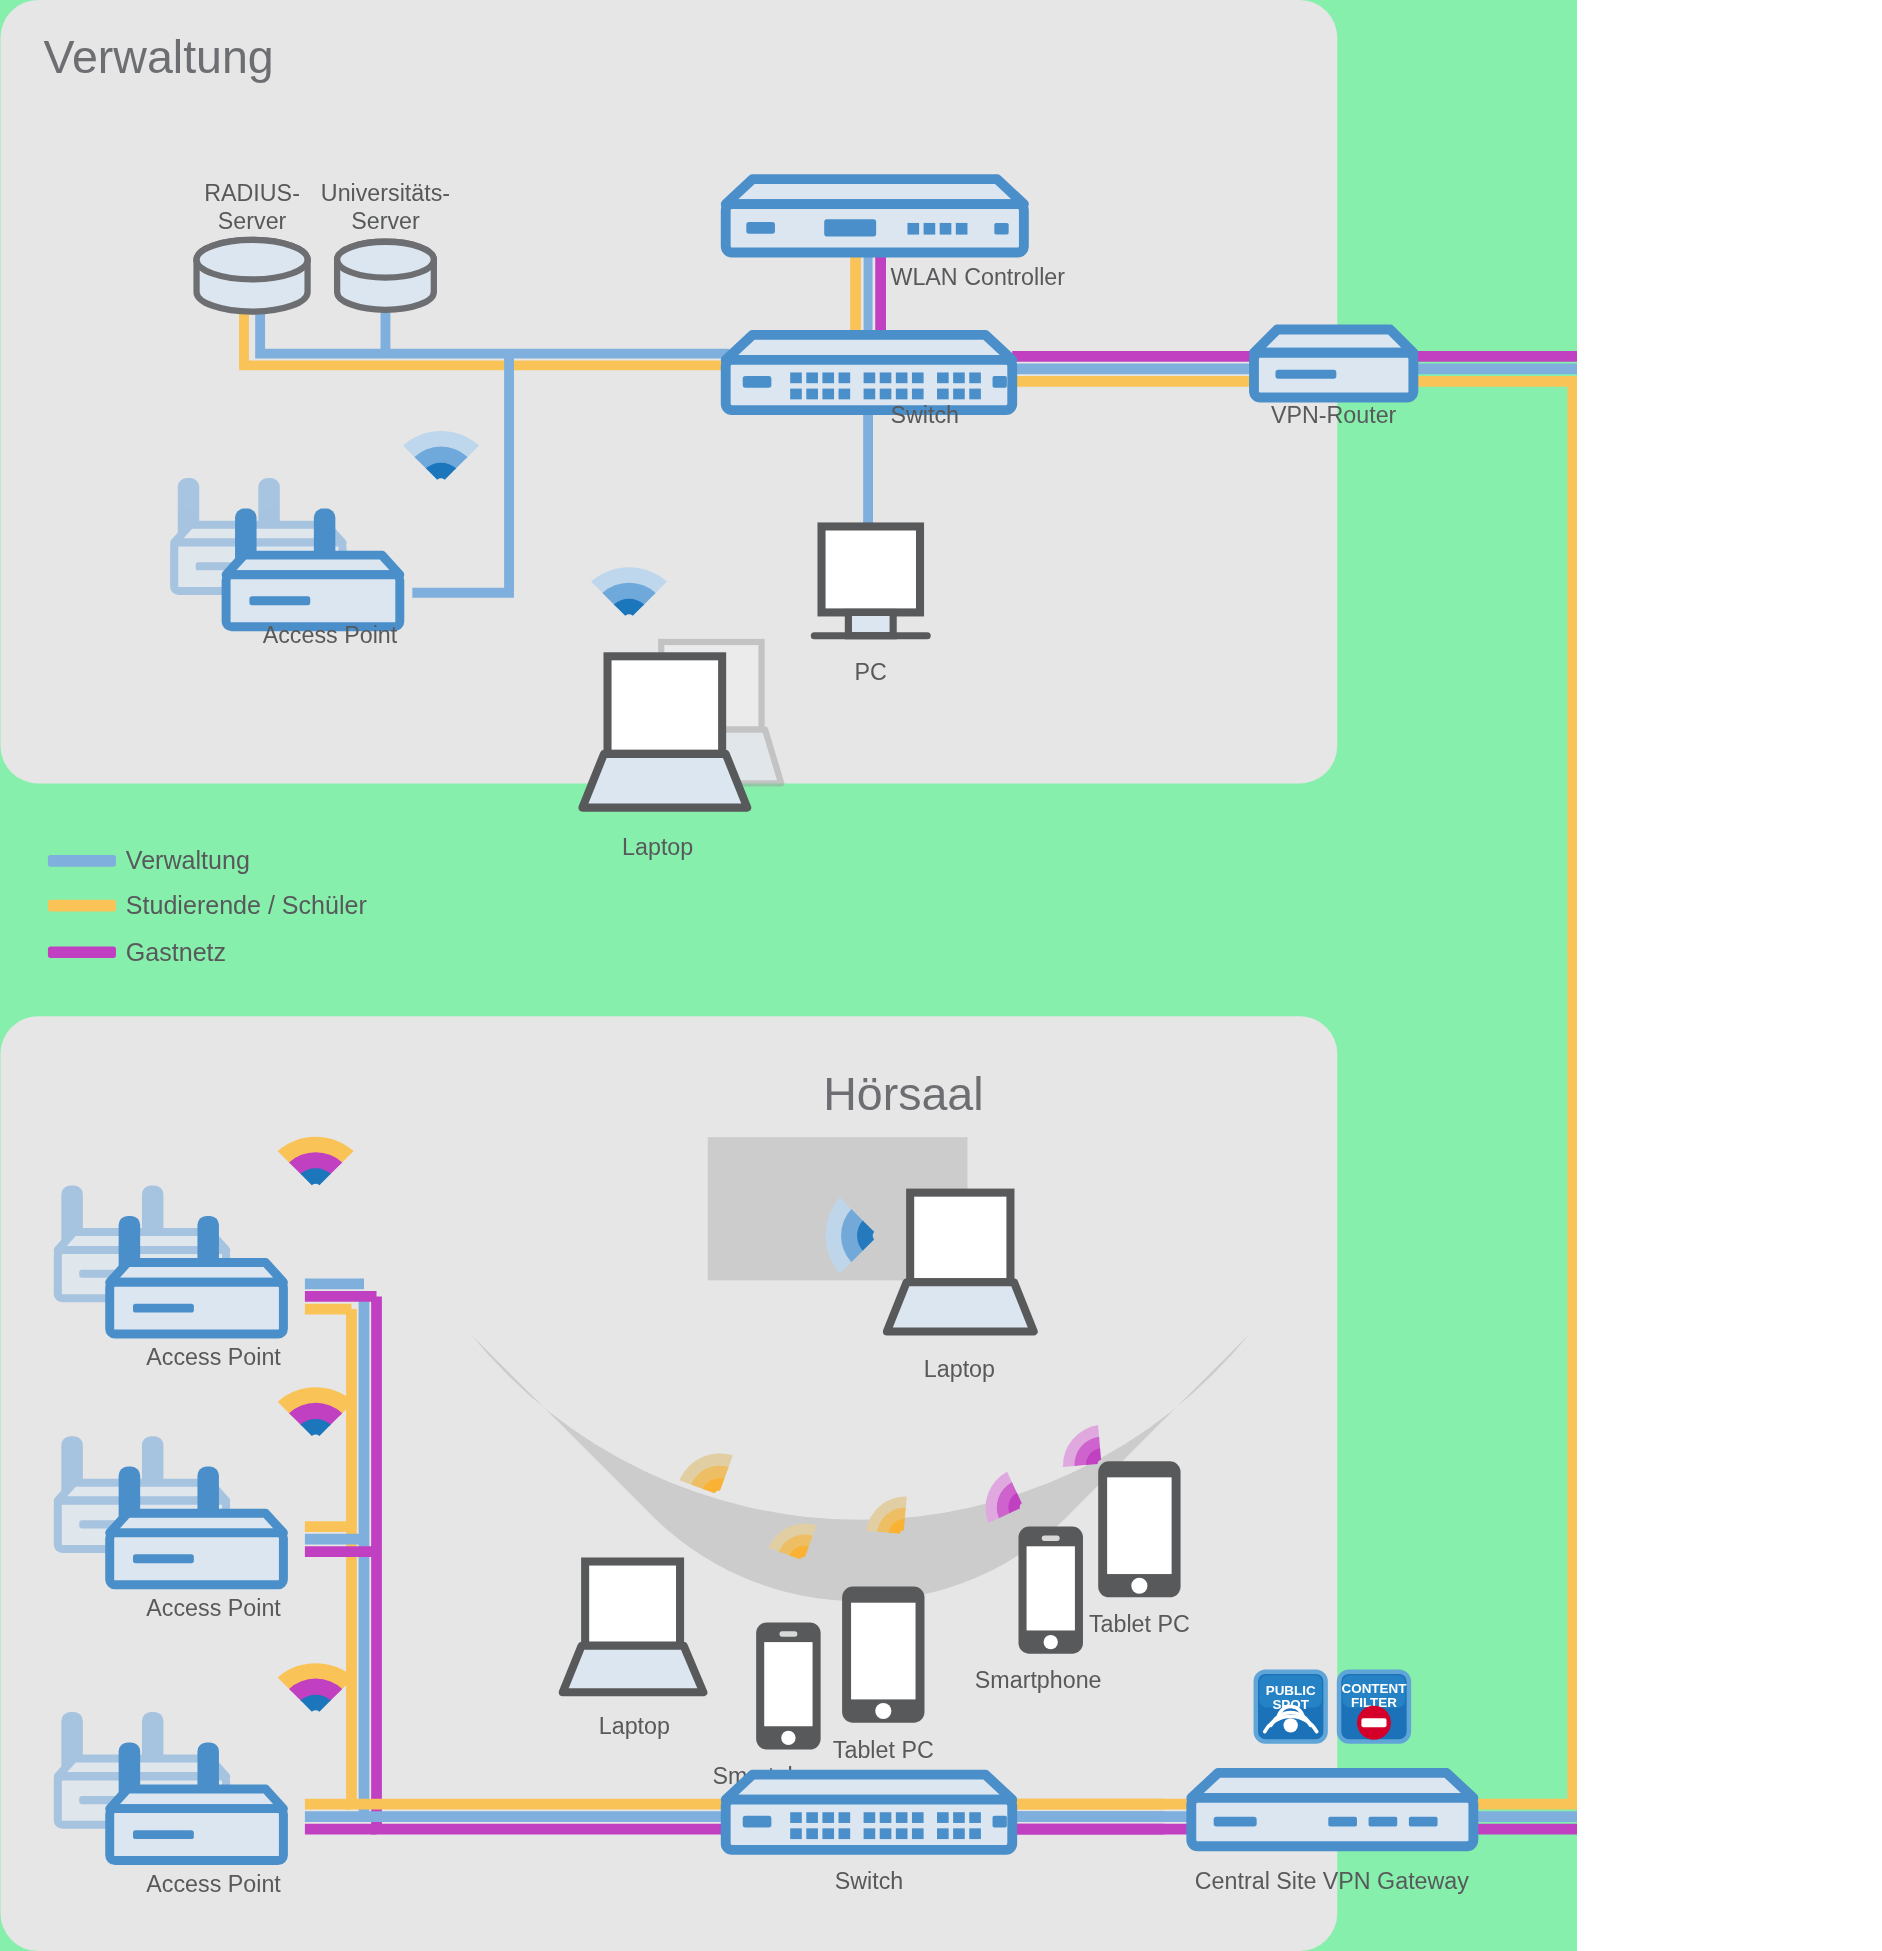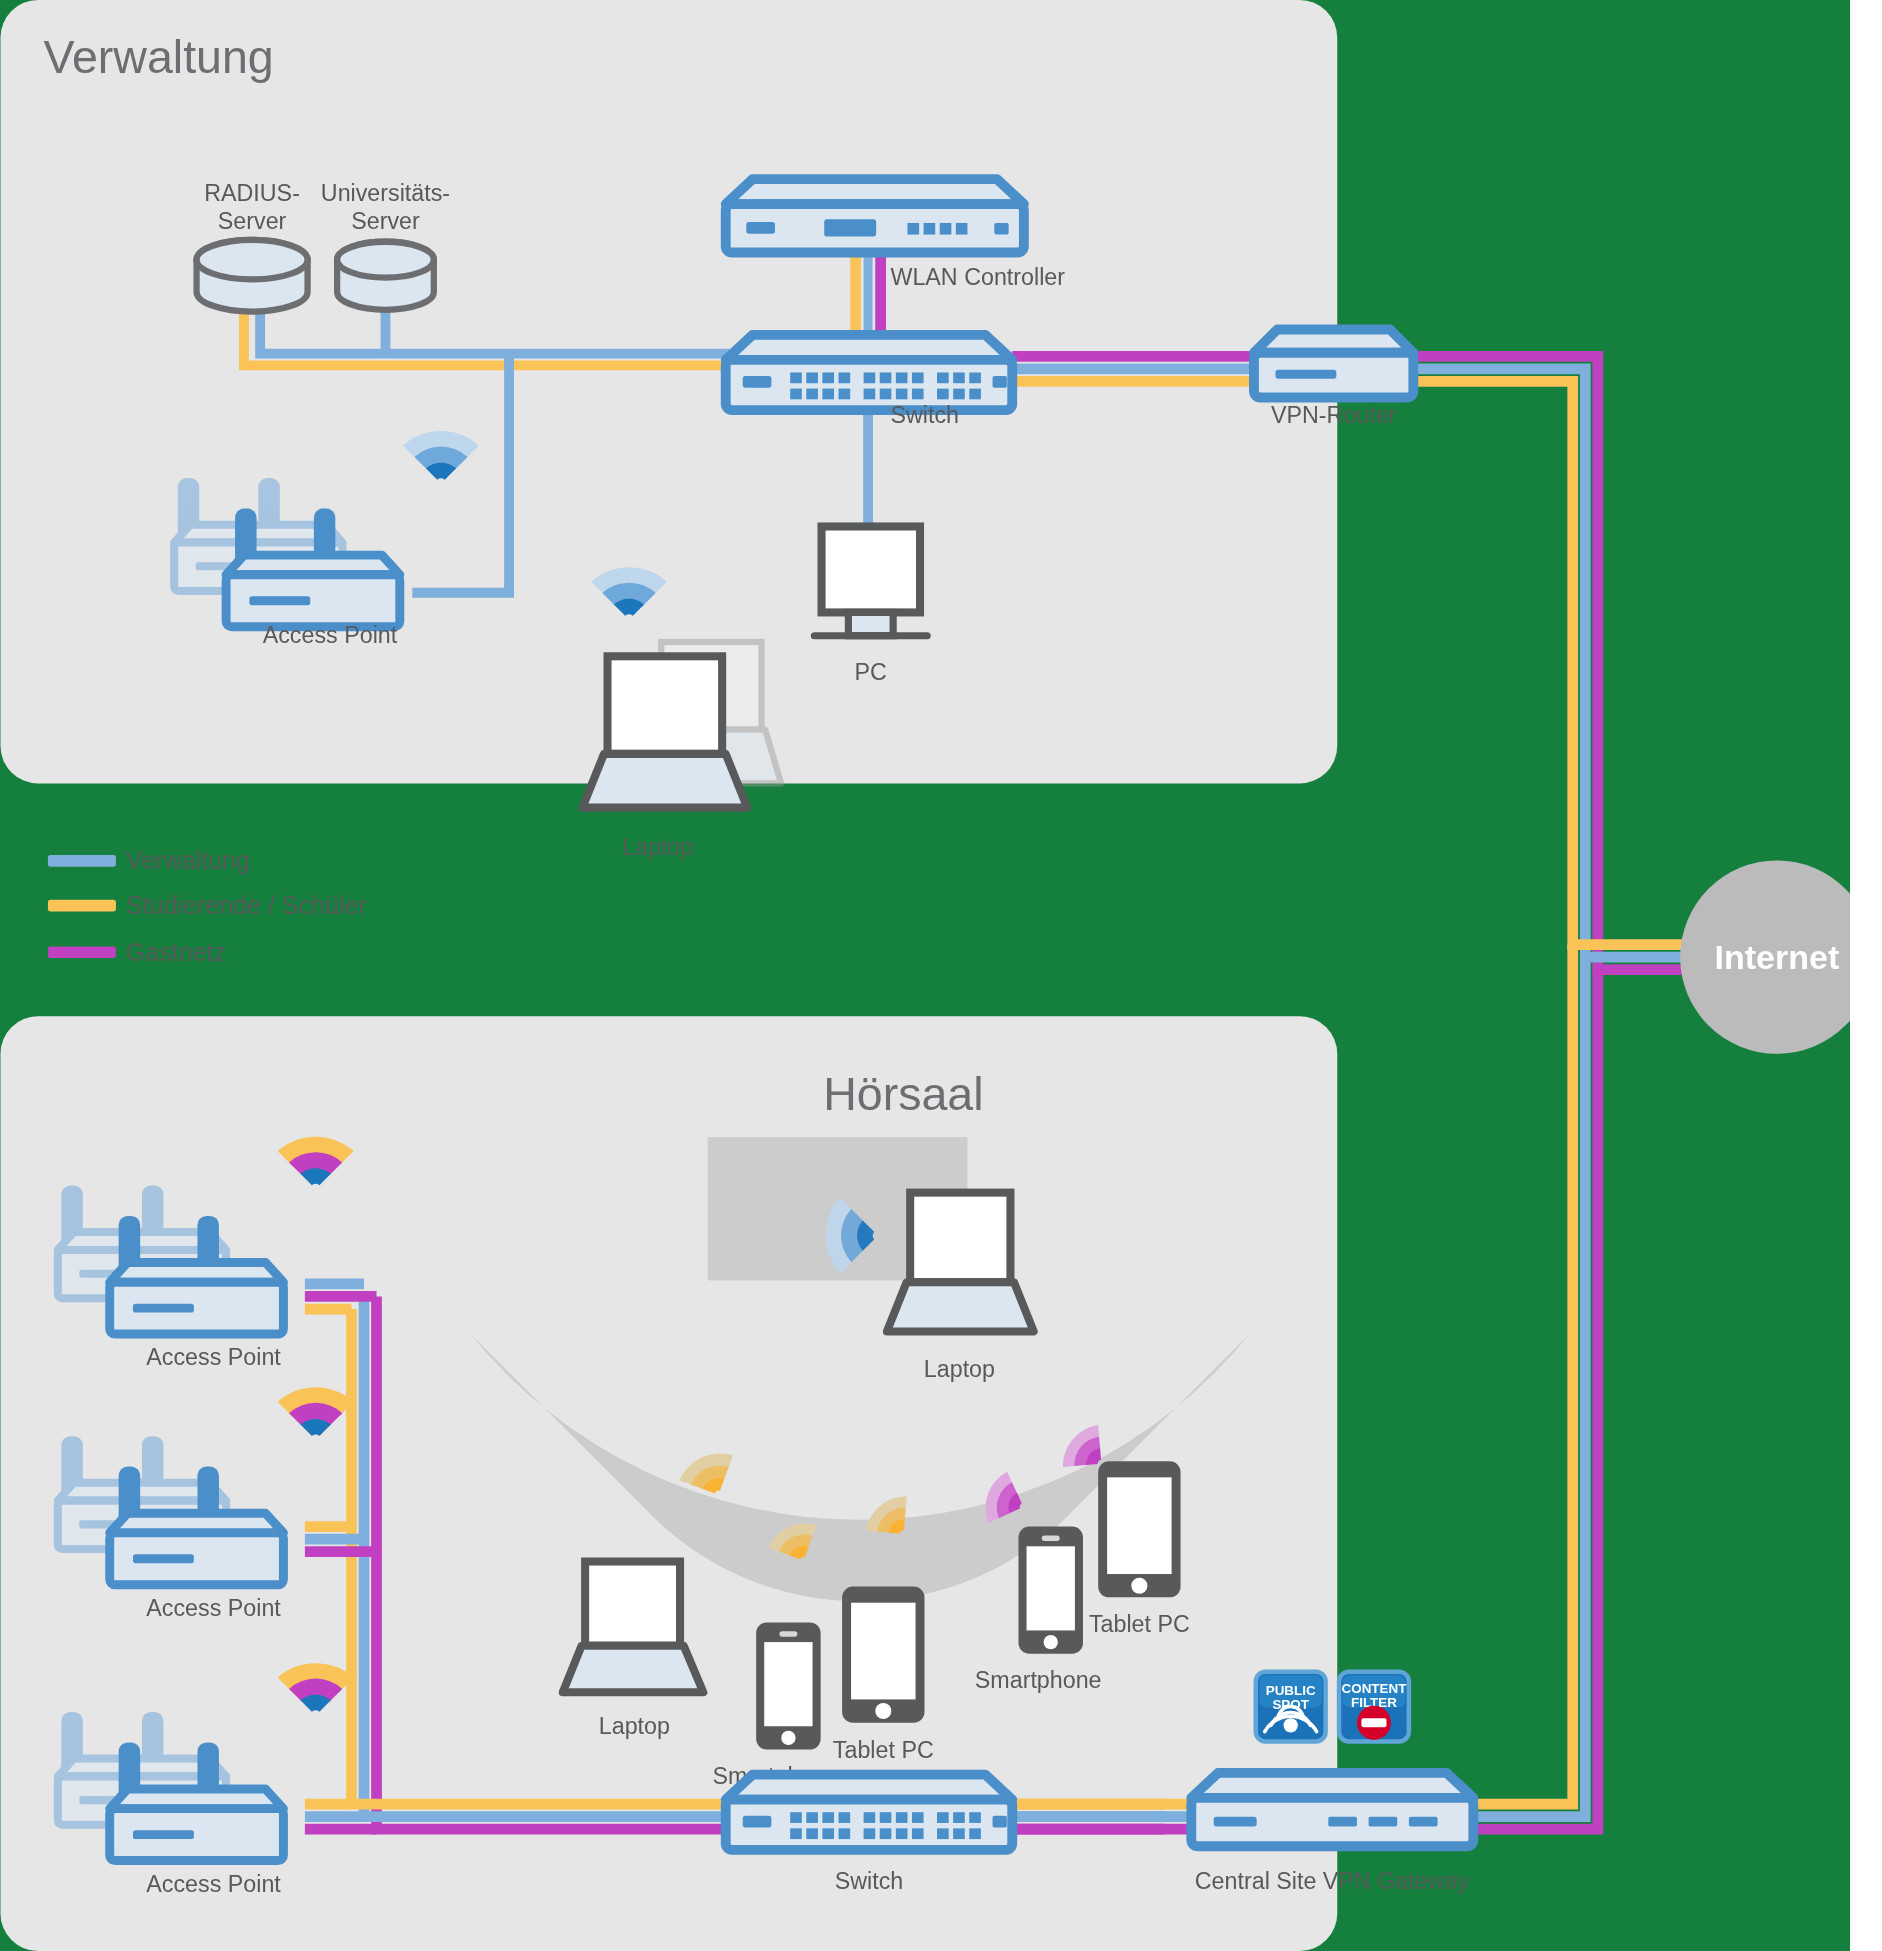--- a/index.html
+++ b/index.html
@@ -1,17 +1,17 @@
 <!DOCTYPE html>
 <html style="font-size:14.3px"><head>
 <meta charset="utf-8">
 <style>
   html,body{margin:0;padding:0;background:#ffffff;}
   body{font-family:"Liberation Sans", sans-serif;}
-  #stage{position:relative;width:1850px;height:1951px;background:#15803d;overflow:hidden;}
+  #stage{position:relative;width:1529px;height:1951px;background:#86efac;overflow:hidden;padding-left:48px;}
   svg#diagram{position:absolute;left:0;top:0;width:1883px;height:1951px;}
   .zone-title{fill:#6d6e71;font-size:52px;font-family:"Liberation Sans",sans-serif;}
   .devlbl{font-size:26px;fill:#58595b;font-family:"Liberation Sans",sans-serif;}
   .legendlbl{font-size:28px;fill:#58595b;font-family:"Liberation Sans",sans-serif;}
   .inet-lbl{font-size:38px;fill:#ffffff;font-weight:bold;font-family:"Liberation Sans",sans-serif;}
   .badge-txt{font-size:15px;fill:#ffffff;font-weight:bold;font-family:"Liberation Sans",sans-serif;}
 </style>
 </head>
 <body>
 

